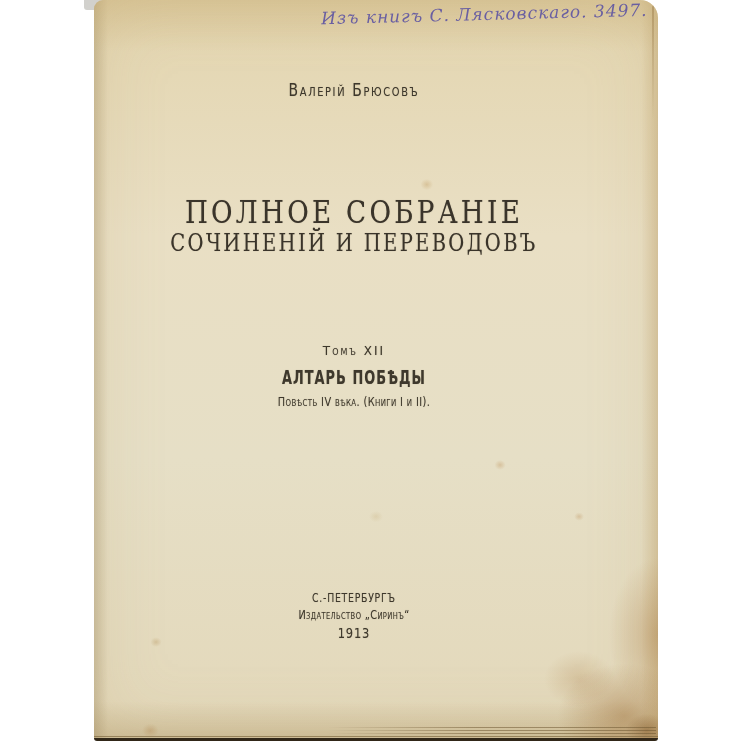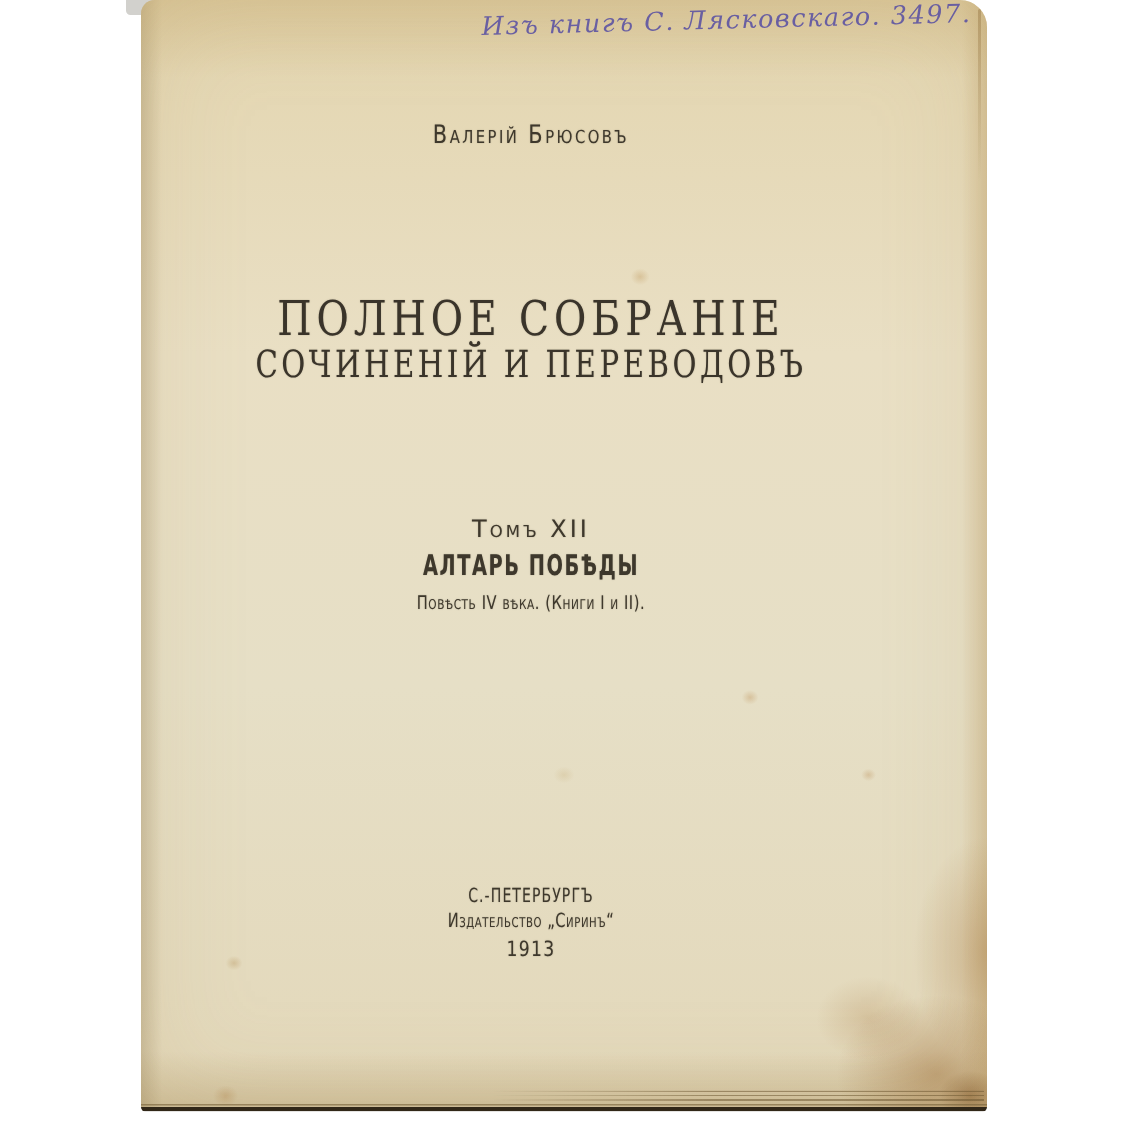--- a/index.html
+++ b/index.html
@@ -120,21 +120,21 @@
   .title2 {
     top: 230px;
     font-family: "DejaVu Serif", serif;
     font-size: 25px;
     letter-spacing: 3px;
     transform: scaleX(0.78);
     color: #3a342a;
   }
   .volume {
     top: 345px;
-    font-size: 16px;
+    font-size: 12px;
     font-variant: small-caps;
     letter-spacing: 2px;
   }
   .work {
     top: 368px;
     font-size: 19px;
     font-weight: bold;
     letter-spacing: 1.5px;
     transform: scaleX(0.68);
   }

